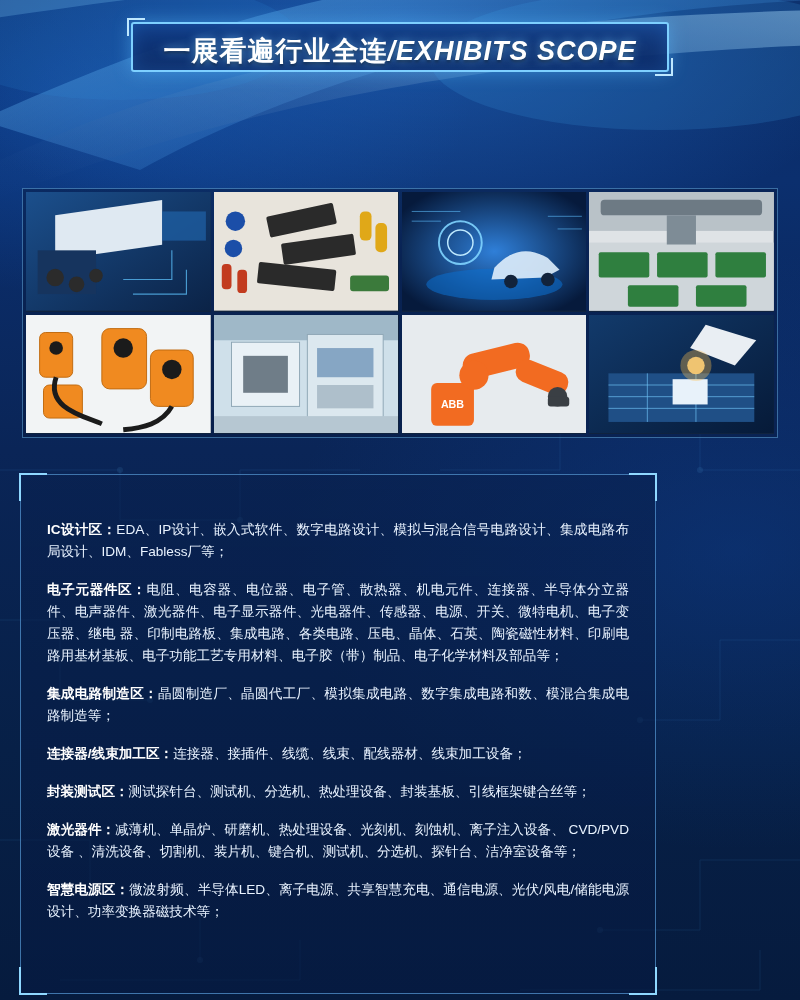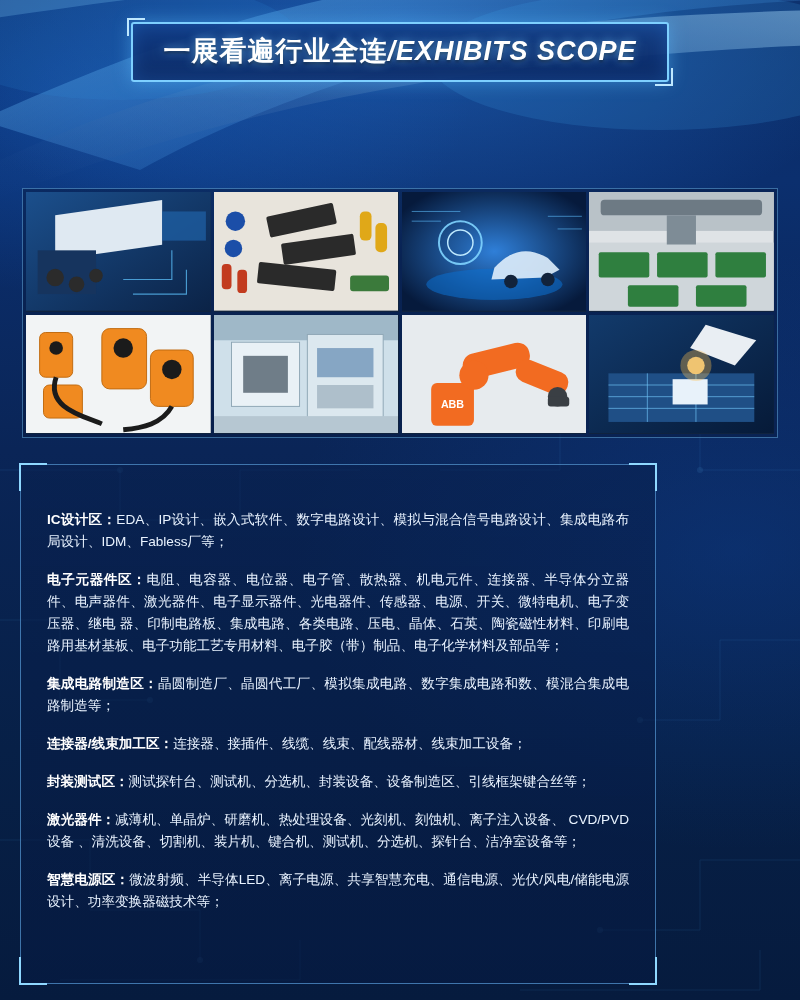--- a/index.html
+++ b/index.html
@@ -41,21 +41,21 @@
   .title-wrap {
     position: absolute;
     top: 22px;
     left: 0;
     width: 100%;
     display: flex;
     justify-content: center;
   }
   .title-banner {
     position: relative;
-    padding: 9px 30px 11px 30px;
+    padding: 9px 30px 1px 30px;
     background: linear-gradient(180deg, rgba(16,58,130,0.92) 0%, rgba(10,38,96,0.92) 100%);
     border: 2px solid #7ed0ff;
     border-radius: 3px;
     box-shadow: 0 0 18px rgba(90,190,255,0.45), inset 0 0 18px rgba(60,150,255,0.25);
   }
   .title-banner:before, .title-banner:after {
     content: "";
     position: absolute;
     width: 16px; height: 16px;
     border: 2px solid #bfe8ff;
@@ -139,21 +139,21 @@
   }
   .cell .ph {
     position: absolute;
     inset: 0;
   }
 
   
   .panel {
     position: absolute;
     left: 20px;
-    top: 464px;
+    top: 474px;
     width: 636px;
     height: 520px;
     box-sizing: border-box;
     border: 1px solid rgba(110,190,255,0.55);
     background: linear-gradient(180deg, rgba(8,32,78,0.55) 0%, rgba(6,26,66,0.62) 100%);
   }
   .panel .corner {
     position: absolute;
     width: 26px; height: 26px;
     border: 2px solid #8fd8ff;
@@ -424,21 +424,21 @@
 
       <p class="item">
         <span class="label">集成电路制造区：</span><span class="body">晶圆制造厂、晶圆代工厂、模拟集成电路、数字集成电路和数、模混合集成电路制造等；</span>
       </p>
 
       <p class="item">
         <span class="label">连接器/线束加工区：</span><span class="body">连接器、接插件、线缆、线束、配线器材、线束加工设备；</span>
       </p>
 
       <p class="item">
-        <span class="label">封装测试区：</span><span class="body">测试探针台、测试机、分选机、封装设备、设备制造区、引线框架键合丝等；</span>
+        <span class="label">封装测试区：</span><span class="body">测试探针台、测试机、分选机、热处理设备、封装基板、引线框架键合丝等；</span>
       </p>
 
 
       <p class="item">
         <span class="label">激光器件：</span><span class="body">减薄机、单晶炉、研磨机、热处理设备、光刻机、刻蚀机、离子注入设备、 CVD/PVD 设备 、清洗设备、切割机、装片机、键合机、测试机、分选机、探针台、洁净室设备等；</span>
       </p>
 
       <p class="item">
         <span class="label">智慧电源区：</span><span class="body">微波射频、半导体LED、离子电源、共享智慧充电、通信电源、光伏/风电/储能电源设计、功率变换器磁技术等；</span>
       </p>

